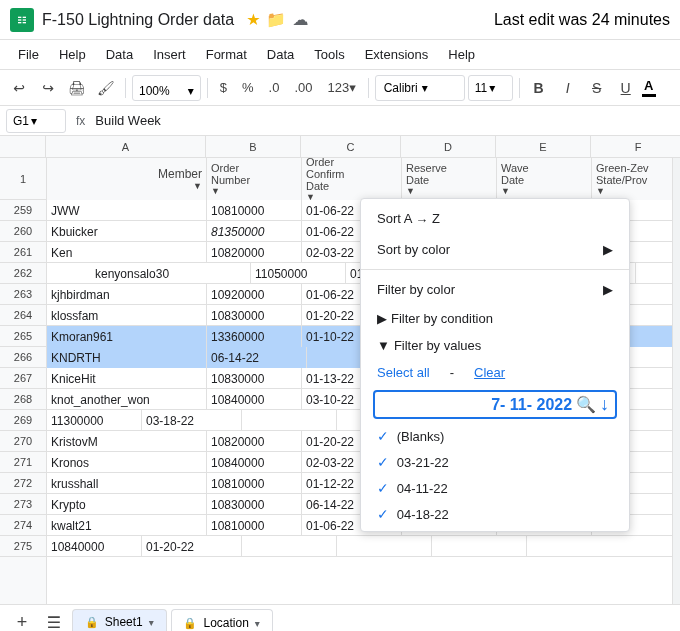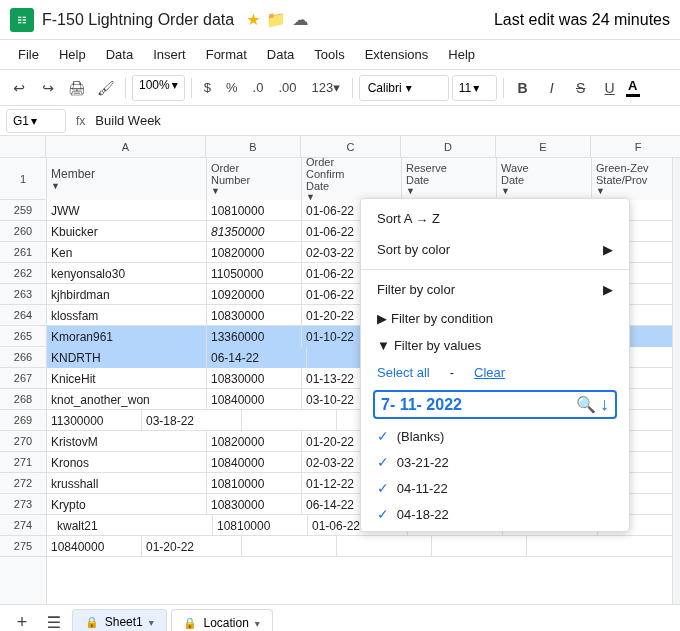--- a/index.html
+++ b/index.html
@@ -25,21 +25,21 @@
     }
     .menu-item { padding: 3px 8px; font-size: 13px; color: #202124; cursor: pointer; border-radius: 3px; }
 
     
     .toolbar {
       display: flex; align-items: center; padding: 2px 6px; gap: 3px;
       border-bottom: 1px solid #e0e0e0; background: #fff; height: 36px;
     }
     .tb-btn { width: 26px; height: 26px; display: flex; align-items: center; justify-content: center; border-radius: 3px; cursor: pointer; font-size: 14px; color: #444; border: none; background: none; }
     .tb-sep { width: 1px; height: 20px; background: #dadce0; margin: 0 3px; }
-    .tb-zoom { display: flex; align-items: flex-start; border: 1px solid #dadce0; border-radius: 3px; padding: 2px 6px; font-size: 12px; cursor: pointer; height: 26px; gap: 2px; }
+    .tb-zoom { display: flex; align-items: flex-end; border: 1px solid #dadce0; border-radius: 3px; padding: 2px 6px; font-size: 12px; cursor: pointer; height: 26px; gap: 18px; }
     .tb-currency { padding: 2px 6px; font-size: 13px; color: #444; cursor: pointer; }
     .tb-font { display: flex; align-items: center; border: 1px solid #dadce0; border-radius: 3px; padding: 2px 8px; font-size: 12px; cursor: pointer; min-width: 90px; gap: 4px; height: 26px; }
     .tb-fontsize { display: flex; align-items: center; border: 1px solid #dadce0; border-radius: 3px; padding: 2px 6px; font-size: 12px; cursor: pointer; height: 26px; gap: 2px; min-width: 45px; }
     .tb-bold { font-weight: bold; }
     .tb-italic { font-style: italic; }
     .tb-strikethrough { text-decoration: line-through; }
     .tb-color-btn { display: flex; flex-direction: column; align-items: center; cursor: pointer; font-size: 13px; font-weight: bold; }
     .color-bar { width: 14px; height: 3px; background: #000; margin-top: 1px; }
 
     
@@ -61,21 +61,21 @@
 
     
     .data-area { display: flex; flex: 1; overflow: hidden; }
     .row-numbers { display: flex; flex-direction: column; background: #f8f9fa; border-right: 1px solid #e0e0e0; }
     .row-num { display: flex; align-items: center; justify-content: center; font-size: 11px; color: #444; height: 21px; border-bottom: 1px solid #e0e0e0; width: 46px; flex-shrink: 0; }
 
     .grid { display: flex; flex-direction: column; flex: 1; overflow: hidden; }
     .grid-row { display: flex; height: 21px; border-bottom: 1px solid #e0e0e0; }
     .cell { display: flex; align-items: center; font-size: 12px; color: #202124; padding: 0 4px; border-right: 1px solid #e0e0e0; overflow: hidden; white-space: nowrap; flex-shrink: 0; height: 21px; }
     .cell-highlight { background: #b3d4fb; }
-    .header-row .cell { background: #f8f9fa; font-size: 11px; font-weight: 500; color: #444; flex-direction: column; justify-content: center; align-items: flex-start; padding: 1px 4px; height: 42px; }
+    .header-row .cell { background: #f8f9fa; font-size: 11px; font-weight: 500; color: #444; flex-direction: column; justify-content: center; align-items: flex-end; padding: 1px 4px; height: 42px; }
     .header-row { height: 42px; }
 
     
     .v-scrollbar { width: 8px; background: #f1f3f4; border-left: 1px solid #e0e0e0; }
 
     
     .dropdown-menu {
       position: absolute; top: 62px; left: 360px; width: 270px;
       background: #fff; border: 1px solid #dadce0; border-radius: 4px;
       box-shadow: 0 2px 10px rgba(0,0,0,0.2); z-index: 100; padding: 4px 0;
@@ -87,21 +87,21 @@
     .select-all-row { padding: 6px 16px; font-size: 13px; display: flex; gap: 20px; }
     .select-all-link { color: #1a73e8; cursor: pointer; }
     .select-link-sep { color: #202124; }
     .clear-link { color: #1a73e8; cursor: pointer; text-decoration: underline; }
 
     
     .search-box {
       margin: 4px 12px; border: 2px solid #1a73e8; border-radius: 4px;
       display: flex; align-items: center; padding: 2px 6px; gap: 4px;
     }
-    .search-input { border: none; outline: none; font-size: 16px; color: #1a73e8; font-weight: bold; flex: 1; width: 160px; background: transparent; }
+    .search-input { border: none; outline: none; font-size: 16px; color: #1a73e8; font-weight: bold; flex: 1; width: 160px; background: transparent; text-align: right; }
     .search-icon { font-size: 16px; color: #5f6368; cursor: pointer; }
     .download-arrow { font-size: 18px; color: #1a73e8; cursor: pointer; }
 
     
     .dd-check-item { padding: 5px 16px; font-size: 13px; color: #202124; cursor: pointer; display: flex; align-items: center; gap: 8px; }
     .check-mark { color: #1a73e8; font-size: 14px; }
 
     
     .sheet-tabs { display: flex; align-items: center; padding: 0 8px; border-top: 1px solid #e0e0e0; background: #fff; height: 36px; gap: 4px; }
     .tab-add { width: 28px; height: 28px; display: flex; align-items: center; justify-content: center; cursor: pointer; font-size: 18px; color: #444; }
@@ -282,21 +282,21 @@
       <div class="grid-row">
         <div class="cell" style="width:160px;">Ken</div>
         <div class="cell" style="width:95px;">10820000</div>
         <div class="cell" style="width:100px;">02-03-22</div>
         <div class="cell" style="width:95px;"></div>
         <div class="cell" style="width:95px;"></div>
         <div class="cell" style="width:95px;"></div>
 
       </div>
       <div class="grid-row">
-        <div class="cell" style="width:160px;">kenyonsalo30</div>
+        <div class="cell" style="width:160px;margin-left:44px;">kenyonsalo30</div>
         <div class="cell" style="width:95px;">11050000</div>
         <div class="cell" style="width:100px;">01-06-22</div>
         <div class="cell" style="width:95px;"></div>
         <div class="cell" style="width:95px;"></div>
         <div class="cell" style="width:95px;"></div>
 
       </div>
       <div class="grid-row">
         <div class="cell" style="width:160px;">kjhbirdman</div>
         <div class="cell" style="width:95px;">10920000</div>
@@ -388,21 +388,21 @@
       <div class="grid-row">
         <div class="cell" style="width:160px;">Krypto</div>
         <div class="cell" style="width:95px;">10830000</div>
         <div class="cell" style="width:100px;">06-14-22</div>
         <div class="cell" style="width:95px;"></div>
         <div class="cell" style="width:95px;"></div>
         <div class="cell" style="width:95px;"></div>
 
       </div>
       <div class="grid-row">
-        <div class="cell" style="width:160px;margin-left:6px;">kwalt21</div>
+        <div class="cell" style="width:160px;">kwalt21</div>
         <div class="cell" style="width:95px;">10810000</div>
         <div class="cell" style="width:100px;">01-06-22</div>
         <div class="cell" style="width:95px;"></div>
         <div class="cell" style="width:95px;"></div>
         <div class="cell" style="width:95px;"></div>
 
       </div>
       <div class="grid-row">
         <div class="cell" style="width:95px;">10840000</div>
         <div class="cell" style="width:100px;">01-20-22</div>

